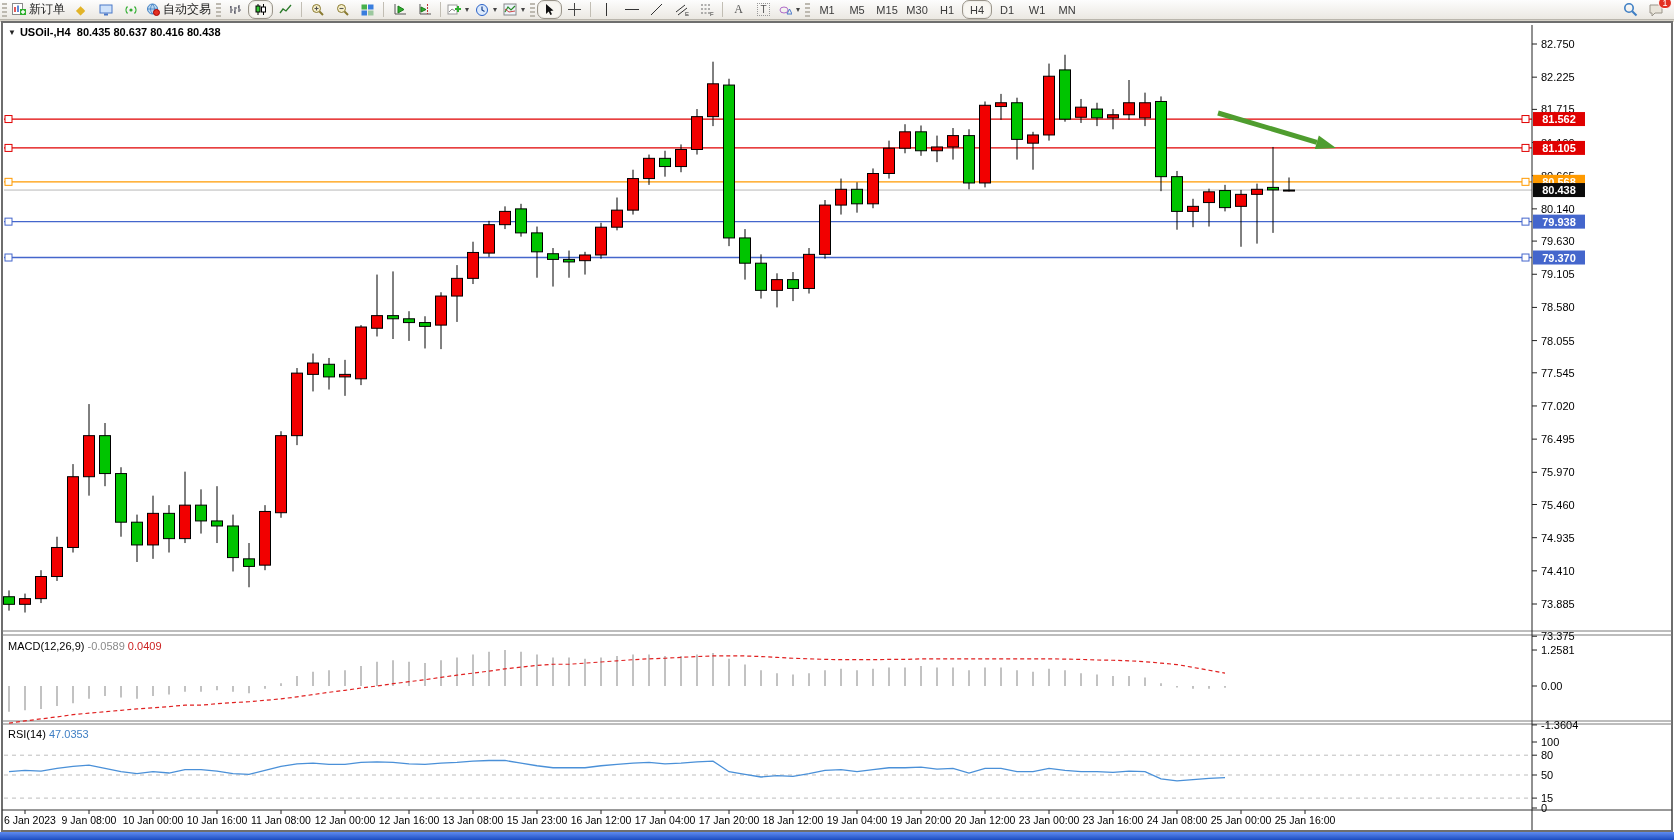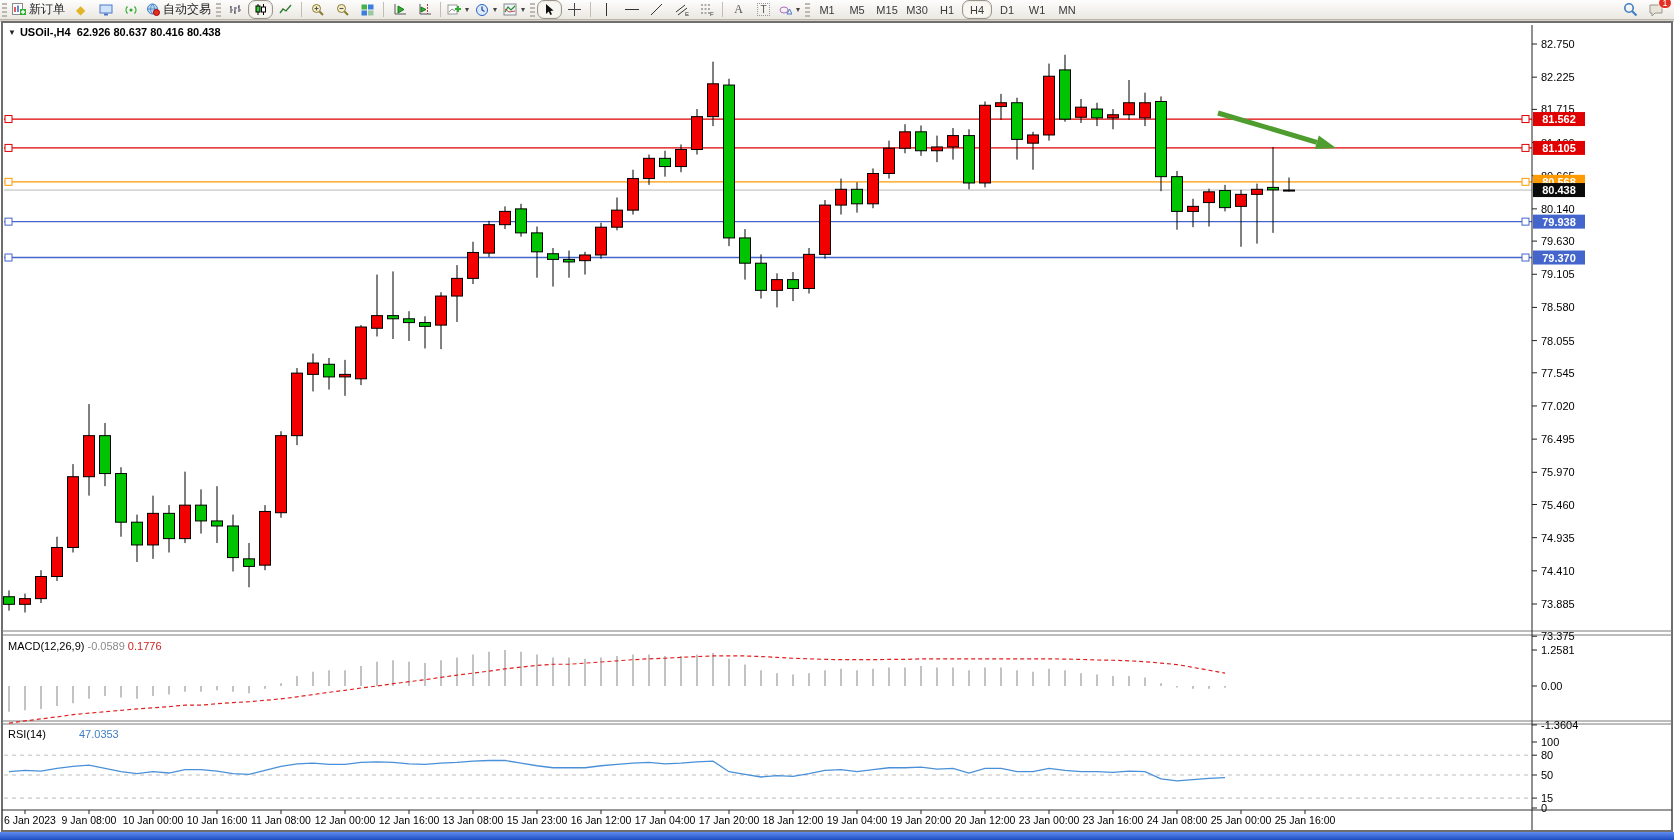--- a/index.html
+++ b/index.html
@@ -24,21 +24,21 @@
     border:1px solid #fff;padding:0 1px;}
   
   #gap{position:absolute;left:0;top:19px;width:1674px;height:3px;background:#d6d2c8;}
   #chartsvg{position:absolute;left:0;top:0;z-index:1;}
   .ovl{position:absolute;z-index:3;font-size:11px;color:#000;white-space:pre;}
   #sym-title{left:8px;top:26px;font-weight:bold;}
   #sym-title .tri{font-size:8px;vertical-align:1px;margin-right:4px;color:#222;}
   #macd-label{left:8px;top:640px;}
   #macd-label .v1{color:#8a8a8a;} #macd-label .v2{color:#c22;}
   #rsi-label{left:8px;top:728px;}
-  #rsi-label .v1{color:#3f7fc4;margin-left:30px;}
+  #rsi-label .v1{color:#3f7fc4;}
   #bottom-strip{position:absolute;left:0;top:832px;width:1674px;height:8px;z-index:5;
     background:linear-gradient(#5e8bf0,#1c4cc0);}
   svg text{font-family:"Liberation Sans","DejaVu Sans",sans-serif;}
 </style>
 </head>
 <body>
 
 <div id="toolbar">
   <div class="grip"></div>
 
@@ -656,19 +656,19 @@
       <text x="1113" y="824" font-size="10.5" fill="#000" text-anchor="middle">23 Jan 16:00</text>
       <line x1="1177" y1="810" x2="1177" y2="814" stroke="#222"></line>
       <text x="1177" y="824" font-size="10.5" fill="#000" text-anchor="middle">24 Jan 08:00</text>
       <line x1="1241" y1="810" x2="1241" y2="814" stroke="#222"></line>
       <text x="1241" y="824" font-size="10.5" fill="#000" text-anchor="middle">25 Jan 00:00</text>
       <line x1="1305" y1="810" x2="1305" y2="814" stroke="#222"></line>
       <text x="1305" y="824" font-size="10.5" fill="#000" text-anchor="middle">25 Jan 16:00</text>
     </g>
   </svg>
 
-<div class="ovl" id="sym-title"><span class="tri">▼</span><span>USOil-,H4</span><span>  </span><span>62.926 80.637 80.416 80.438</span></div>
-
-<div class="ovl" id="macd-label"><span>MACD(12,26,9)</span><span> </span><span class="v1">-0.0589</span><span> </span><span class="v2">0.1776</span></div>
+<div class="ovl" id="sym-title"><span class="tri">▼</span><span>USOil-,H4</span><span>  </span><span>80.435 80.637 80.416 80.438</span></div>
+
+<div class="ovl" id="macd-label"><span>MACD(12,26,9)</span><span> </span><span class="v1">-0.0589</span><span> </span><span class="v2">0.0409</span></div>
 
 <div class="ovl" id="rsi-label"><span>RSI(14)</span><span> </span><span class="v1">47.0353</span></div>
 
 <div id="bottom-strip"></div>
 
 </body></html>

